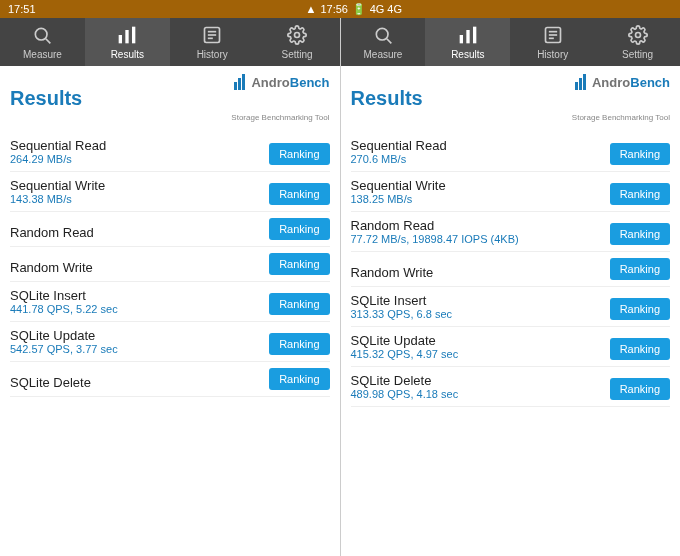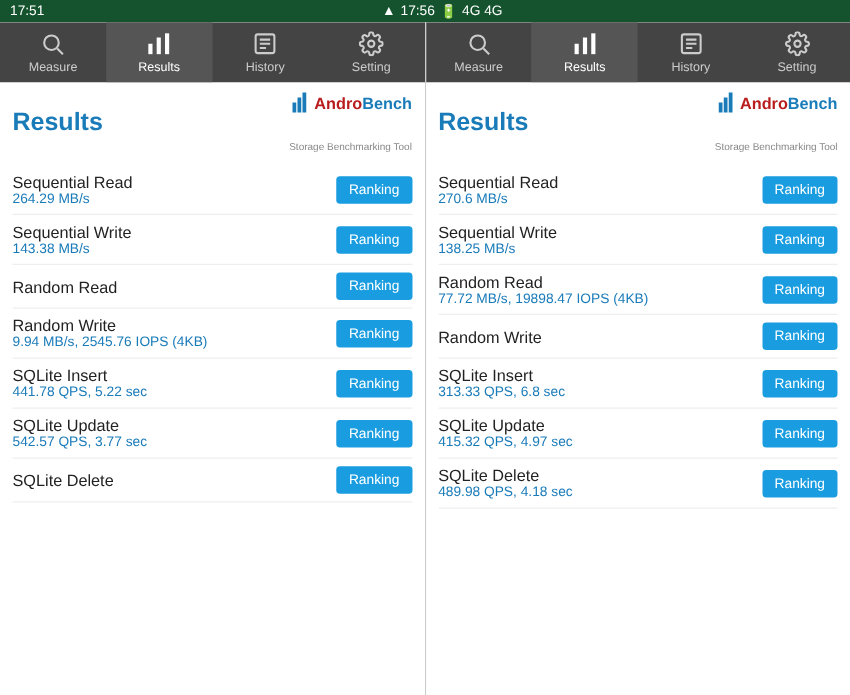--- a/index.html
+++ b/index.html
@@ -9,21 +9,21 @@
       font-family: 'Arial', sans-serif;
       background: #f0f0f0;
       overflow: hidden;
       font-size: 13px;
     }
 
     .status-bar {
       display: flex;
       justify-content: space-between;
       align-items: center;
-      background: #14532d;
+      background: #a16207;
       color: #fff;
       font-size: 11px;
       padding: 2px 8px;
       height: 18px;
     }
     .status-left, .status-right, .status-center {
       display: flex;
       align-items: center;
       gap: 4px;
     }
@@ -110,31 +110,31 @@
       background: #1a7bb9;
     }
     .logo-bar-1 { height: 8px; }
     .logo-bar-2 { height: 12px; }
     .logo-bar-3 { height: 16px; }
     .logo-text-main {
       font-size: 13px;
       font-weight: bold;
       color: #333;
     }
-    .logo-text-main span { color: #b91c1c; }
+    .logo-text-main span { color: #737373; }
     .logo-text-sub {
       font-size: 8px;
       color: #888;
       margin-top: 23px;
     }
 
     .result-row {
       display: flex;
       justify-content: space-between;
-      align-items: center;
+      align-items: flex-end;
       padding: 6px 0;
       border-bottom: 1px solid #eee;
     }
     .result-info {}
     .result-name {
       font-size: 13px;
       font-weight: 500;
       color: #222;
     }
     .result-value {
@@ -247,21 +247,20 @@
           </div>
           <div class="result-row">
             <div class="result-info">
               <div class="result-name">Random Read</div>
             </div>
             <button class="ranking-btn">Ranking</button>
           </div>
           <div class="result-row">
             <div class="result-info">
               <div class="result-name">Random Write</div>
-              <div class="result-value">9.94 MB/s, 2545.76 IOPS (4KB)</div>
             </div>
             <button class="ranking-btn">Ranking</button>
           </div>
           <div class="result-row">
             <div class="result-info">
               <div class="result-name">SQLite Insert</div>
               <div class="result-value">441.78 QPS, 5.22 sec</div>
             </div>
             <button class="ranking-btn">Ranking</button>
           </div>

